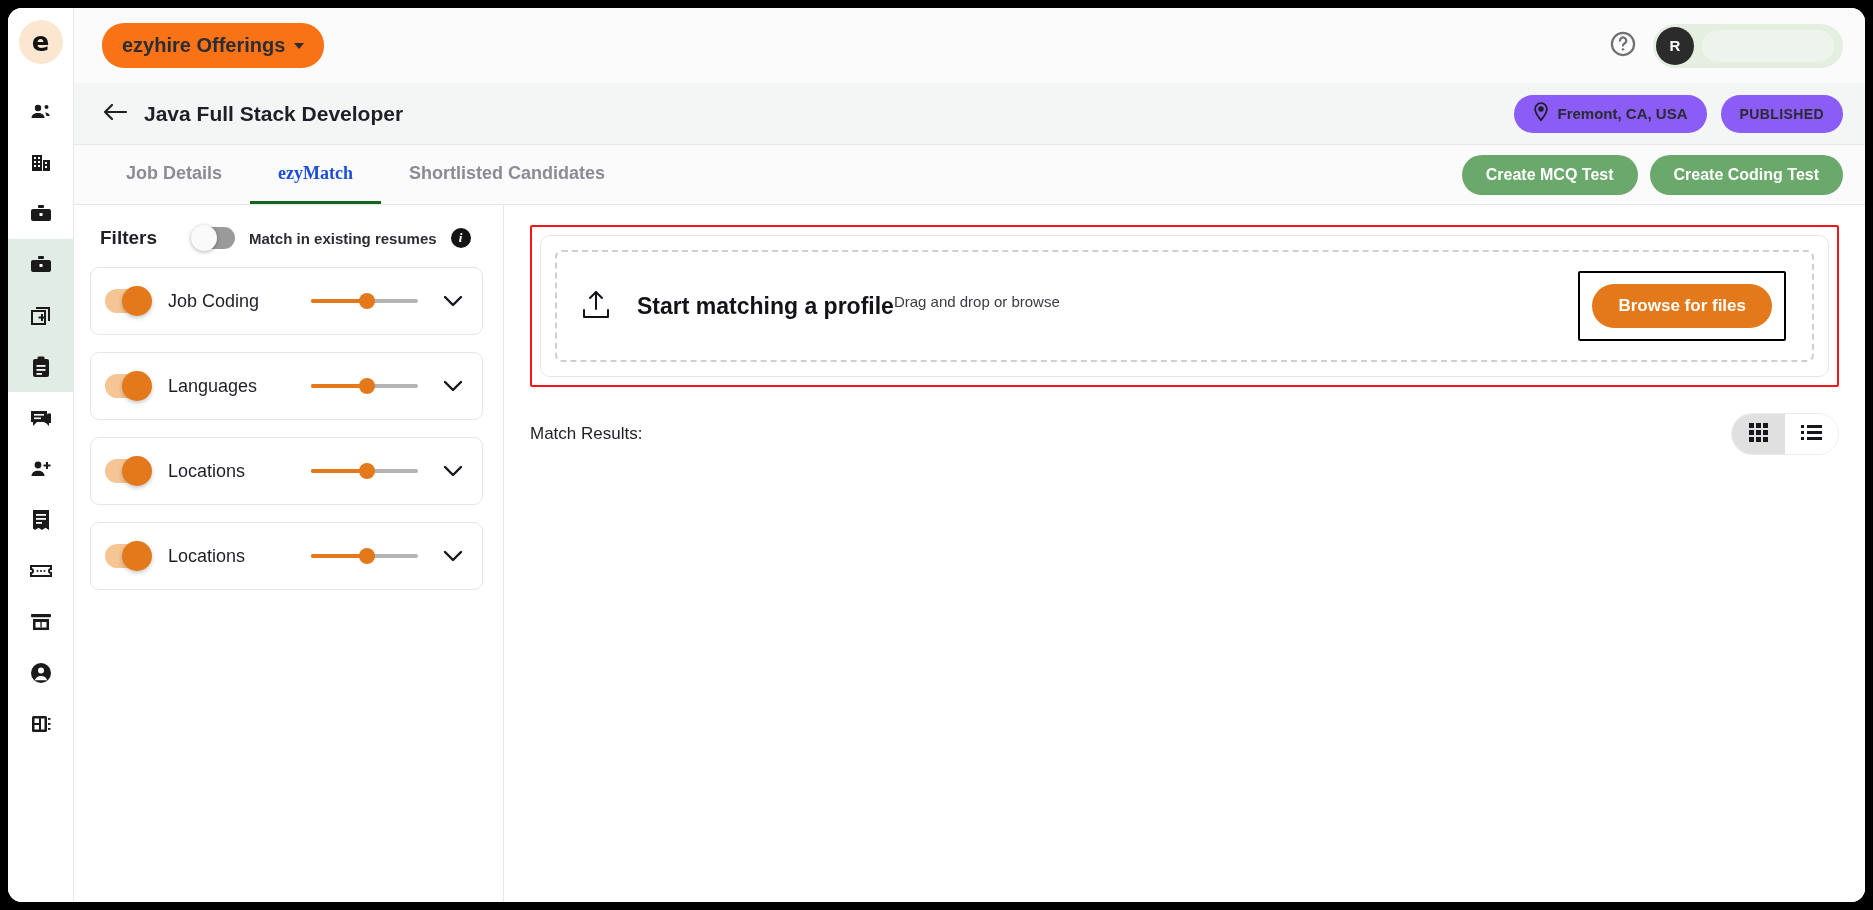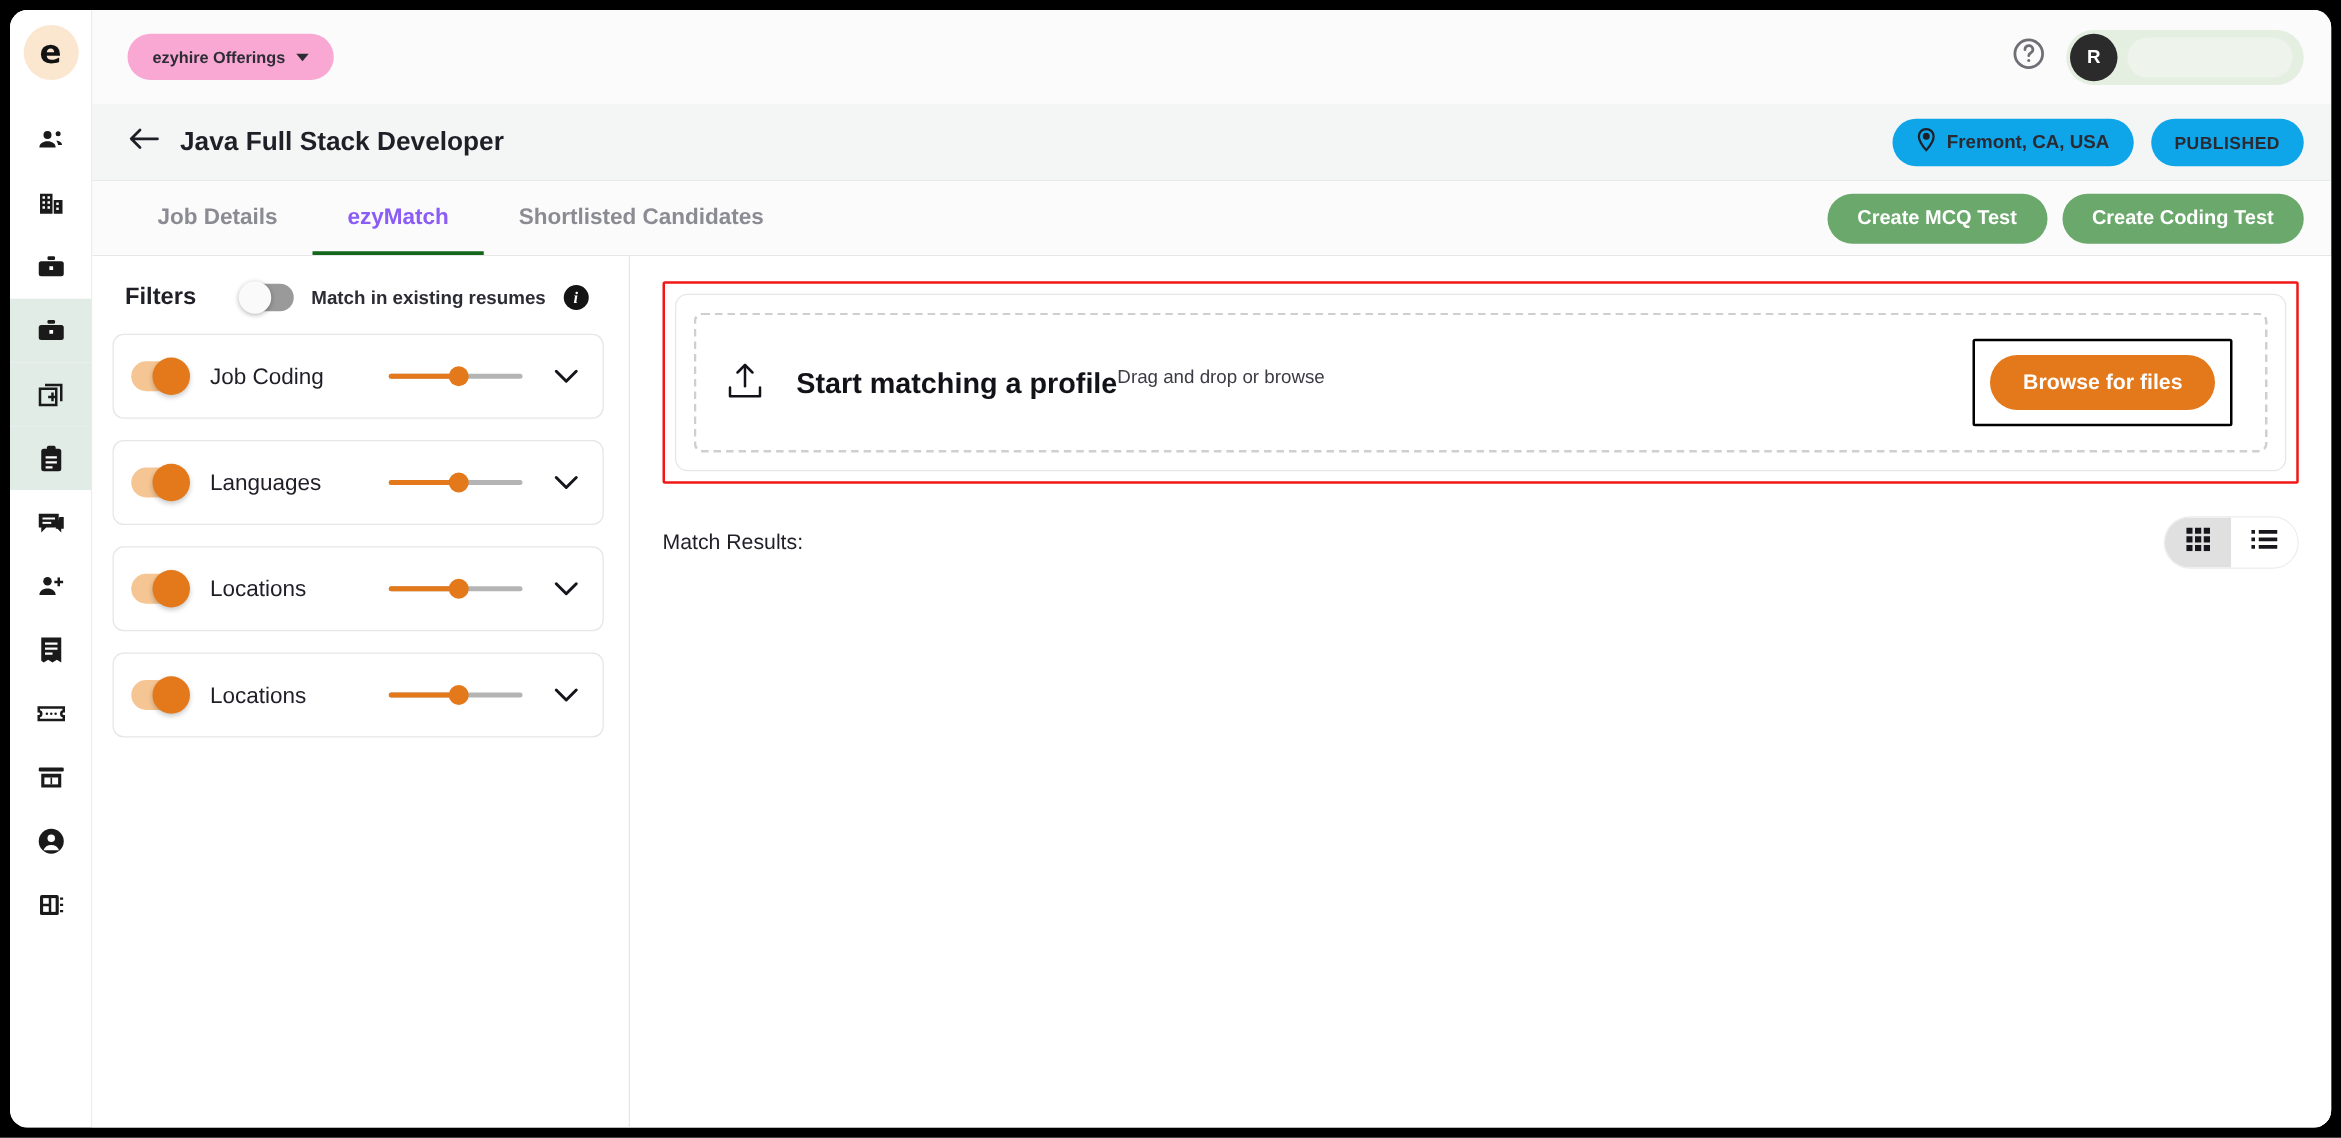--- a/index.html
+++ b/index.html
@@ -47,23 +47,23 @@
   
   .main { flex: 1 1 auto; display: flex; flex-direction: column; min-width: 0; }
 
   .topbar {
     height: 75px; flex: 0 0 75px;
     background: #fbfbfb;
     display: flex; align-items: center;
     padding: 0 22px 0 28px;
   }
   .offerings-pill {
-    background: #f9a8d4; border-radius: 22px;
+    background: #f97316; border-radius: 22px;
     padding: 11px 20px;
-    font-size: 13px; font-weight: 700; color: #2c2c34;
+    font-size: 20px; font-weight: 700; color: #2c2c34;
     display: flex; align-items: center; gap: 9px;
     cursor: pointer;
   }
   .caret-down {
     width: 0; height: 0;
     border-left: 5px solid transparent;
     border-right: 5px solid transparent;
     border-top: 6px solid #2c2c34;
   }
   .topbar-right { margin-left: auto; display: flex; align-items: center; gap: 16px; }
@@ -90,21 +90,21 @@
     height: 62px; flex: 0 0 62px;
     background: #f4f5f5;
     display: flex; align-items: center;
     padding: 0 22px 0 28px;
     border-bottom: 1px solid #e9e9e9;
   }
   .back-arrow { cursor: pointer; display: block; margin-right: 16px; }
   .job-title { font-size: 21px; font-weight: 700; color: #1f1f27; }
   .job-header-right { margin-left: auto; display: flex; align-items: center; gap: 14px; }
   .chip {
-    background: #0ea5e9; border-radius: 20px;
+    background: #8b5cf6; border-radius: 20px;
     height: 38px; display: flex; align-items: center;
     padding: 0 19px; gap: 8px;
     font-size: 15px; font-weight: 600; color: #2a2a33;
     cursor: pointer;
   }
   .chip.status { font-weight: 700; letter-spacing: 0.4px; font-size: 14px; }
 
   
   .tabs-row {
     height: 60px; flex: 0 0 60px;
@@ -115,21 +115,21 @@
   }
   .tabs { display: flex; align-items: stretch; gap: 0; }
   .tab {
     display: flex; align-items: center;
     padding: 0 28px;
     font-size: 18px; font-weight: 700; color: #8b8b93;
     cursor: pointer;
     border-bottom: 3px solid transparent;
   }
   .tab:first-child { padding-left: 24px; }
-  .tab.active { color: #8b5cf6; border-bottom-color: #14661c; }
+  .tab.active { color: #1d4ed8; border-bottom-color: #14661c; font-family: Liberation Serif, serif; }
   .tabs-actions { margin-left: auto; display: flex; align-items: center; gap: 12px; }
   .btn-green {
     background: #6aa86b; color: #ffffff;
     border: none; border-radius: 22px;
     height: 40px; padding: 0 24px;
     font-size: 16px; font-weight: 700;
     font-family: "Liberation Sans", sans-serif;
     cursor: pointer;
   }
 

